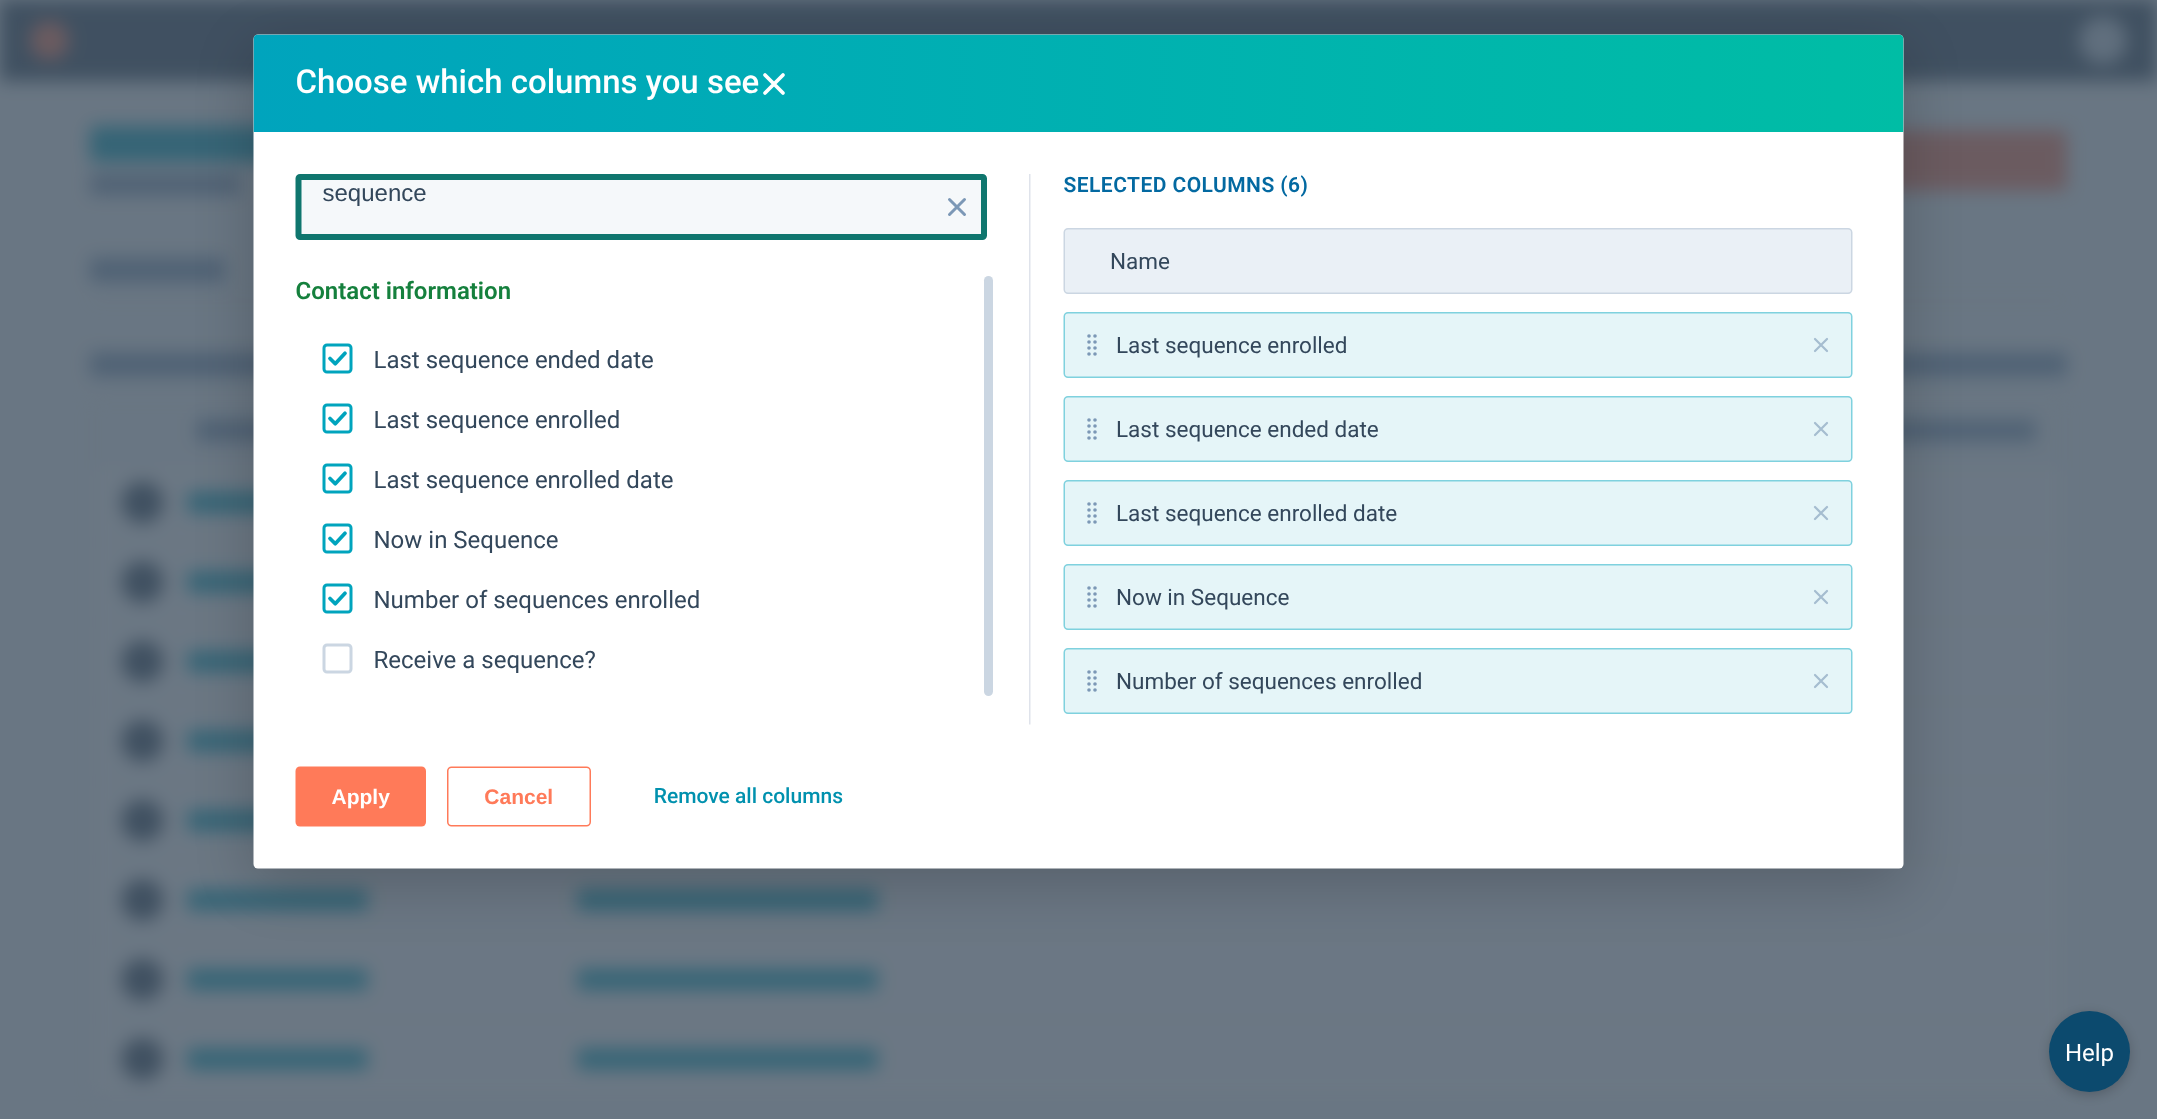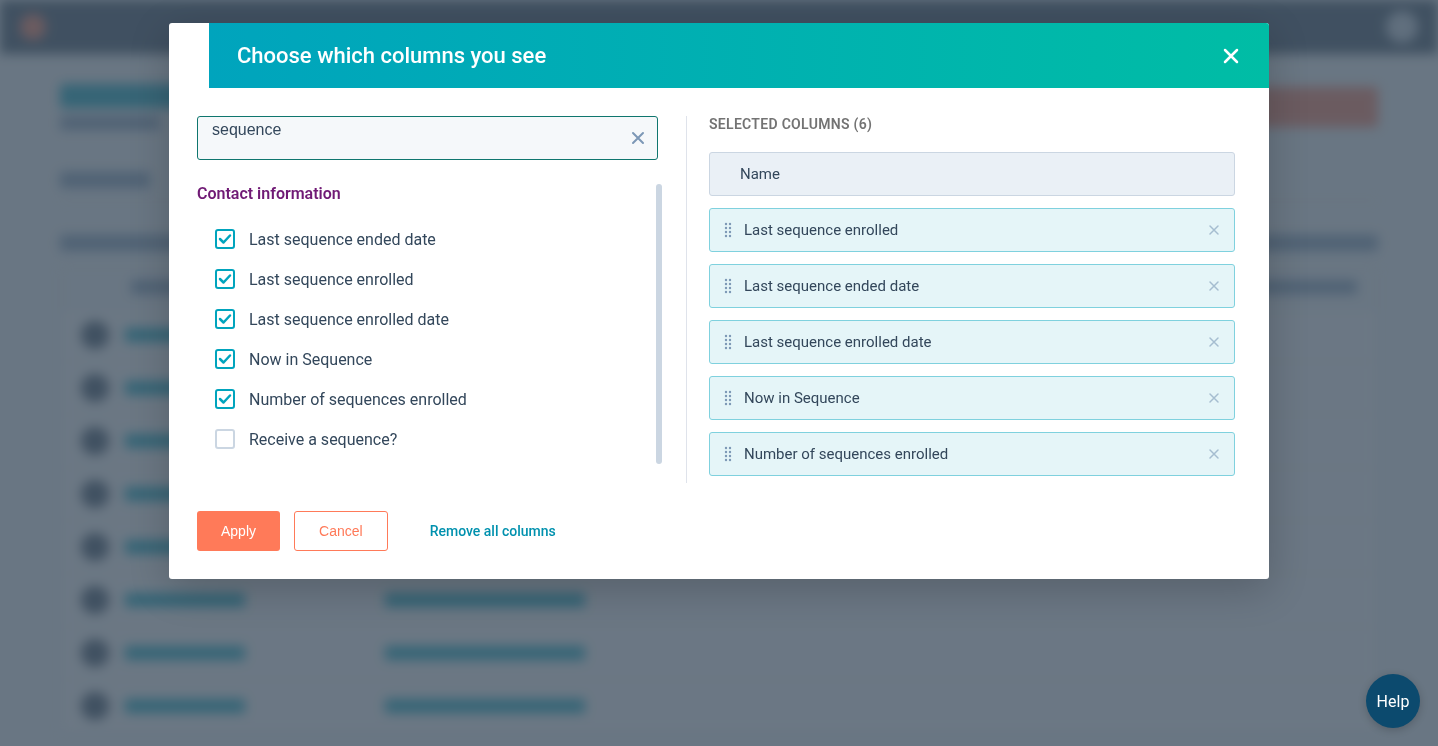--- a/index.html
+++ b/index.html
@@ -176,23 +176,22 @@
       background: #fff;
       border-radius: 3px;
       box-shadow: 0 10px 40px rgba(0,0,0,0.2);
       overflow: hidden;
     }
     
     .modal-header {
       background: linear-gradient(90deg, #00a4bd 0%, #00bda5 100%);
       padding: 20px 28px;
       display: flex;
-      justify-content: space-between;
-      align-items: center;
-      margin-left: 40px;
+      justify-content: flex-start;
+      align-items: center;
     }
     
     .modal-title {
       color: #fff;
       font-size: 22px;
       font-weight: 500;
     }
     
     .modal-close {
       cursor: pointer;
@@ -220,21 +219,21 @@
     
     
     .search-wrapper {
       position: relative;
       margin-bottom: 24px;
     }
     
     .search-input {
       width: 100%;
       height: 44px;
-      border: 1px solid #0f766e;
+      border: 4px solid #0f766e;
       border-radius: 3px;
       background: #f5f8fa;
       padding: 0 44px 16px 14px;
       font-size: 16px;
       color: #33475b;
       outline: none;
     }
     
     .search-clear {
       position: absolute;
@@ -257,21 +256,21 @@
       top: 0;
       width: 6px;
       height: 280px;
       background: #cbd6e2;
       border-radius: 3px;
     }
     
     .group-heading {
       font-size: 16px;
       font-weight: 600;
-      color: #701a75;
+      color: #15803d;
       margin-bottom: 16px;
     }
     
     .property-list {
       margin-bottom: 24px;
     }
     
     .property-item {
       display: flex;
       align-items: center;
@@ -321,21 +320,21 @@
     .help-link {
       color: #0091ae;
       font-weight: 600;
       cursor: pointer;
     }
     
     
     .selected-heading {
       font-size: 14px;
       font-weight: 600;
-      color: #737373;
+      color: #0369a1;
       letter-spacing: 0.3px;
       margin-bottom: 20px;
     }
     
     .selected-count::before { content: " ("; }
     .selected-count::after { content: ")"; }
     
     .selected-list {
       display: flex;
       flex-direction: column;
@@ -385,21 +384,21 @@
       display: flex;
       align-items: center;
       gap: 14px;
     }
     
     .btn {
       height: 40px;
       padding: 0 24px;
       border-radius: 3px;
       font-size: 14px;
-      font-weight: 400;
+      font-weight: 700;
       cursor: pointer;
       display: flex;
       align-items: center;
       border: none;
     }
     
     .btn-primary {
       background: #ff7a59;
       color: #fff;
     }

